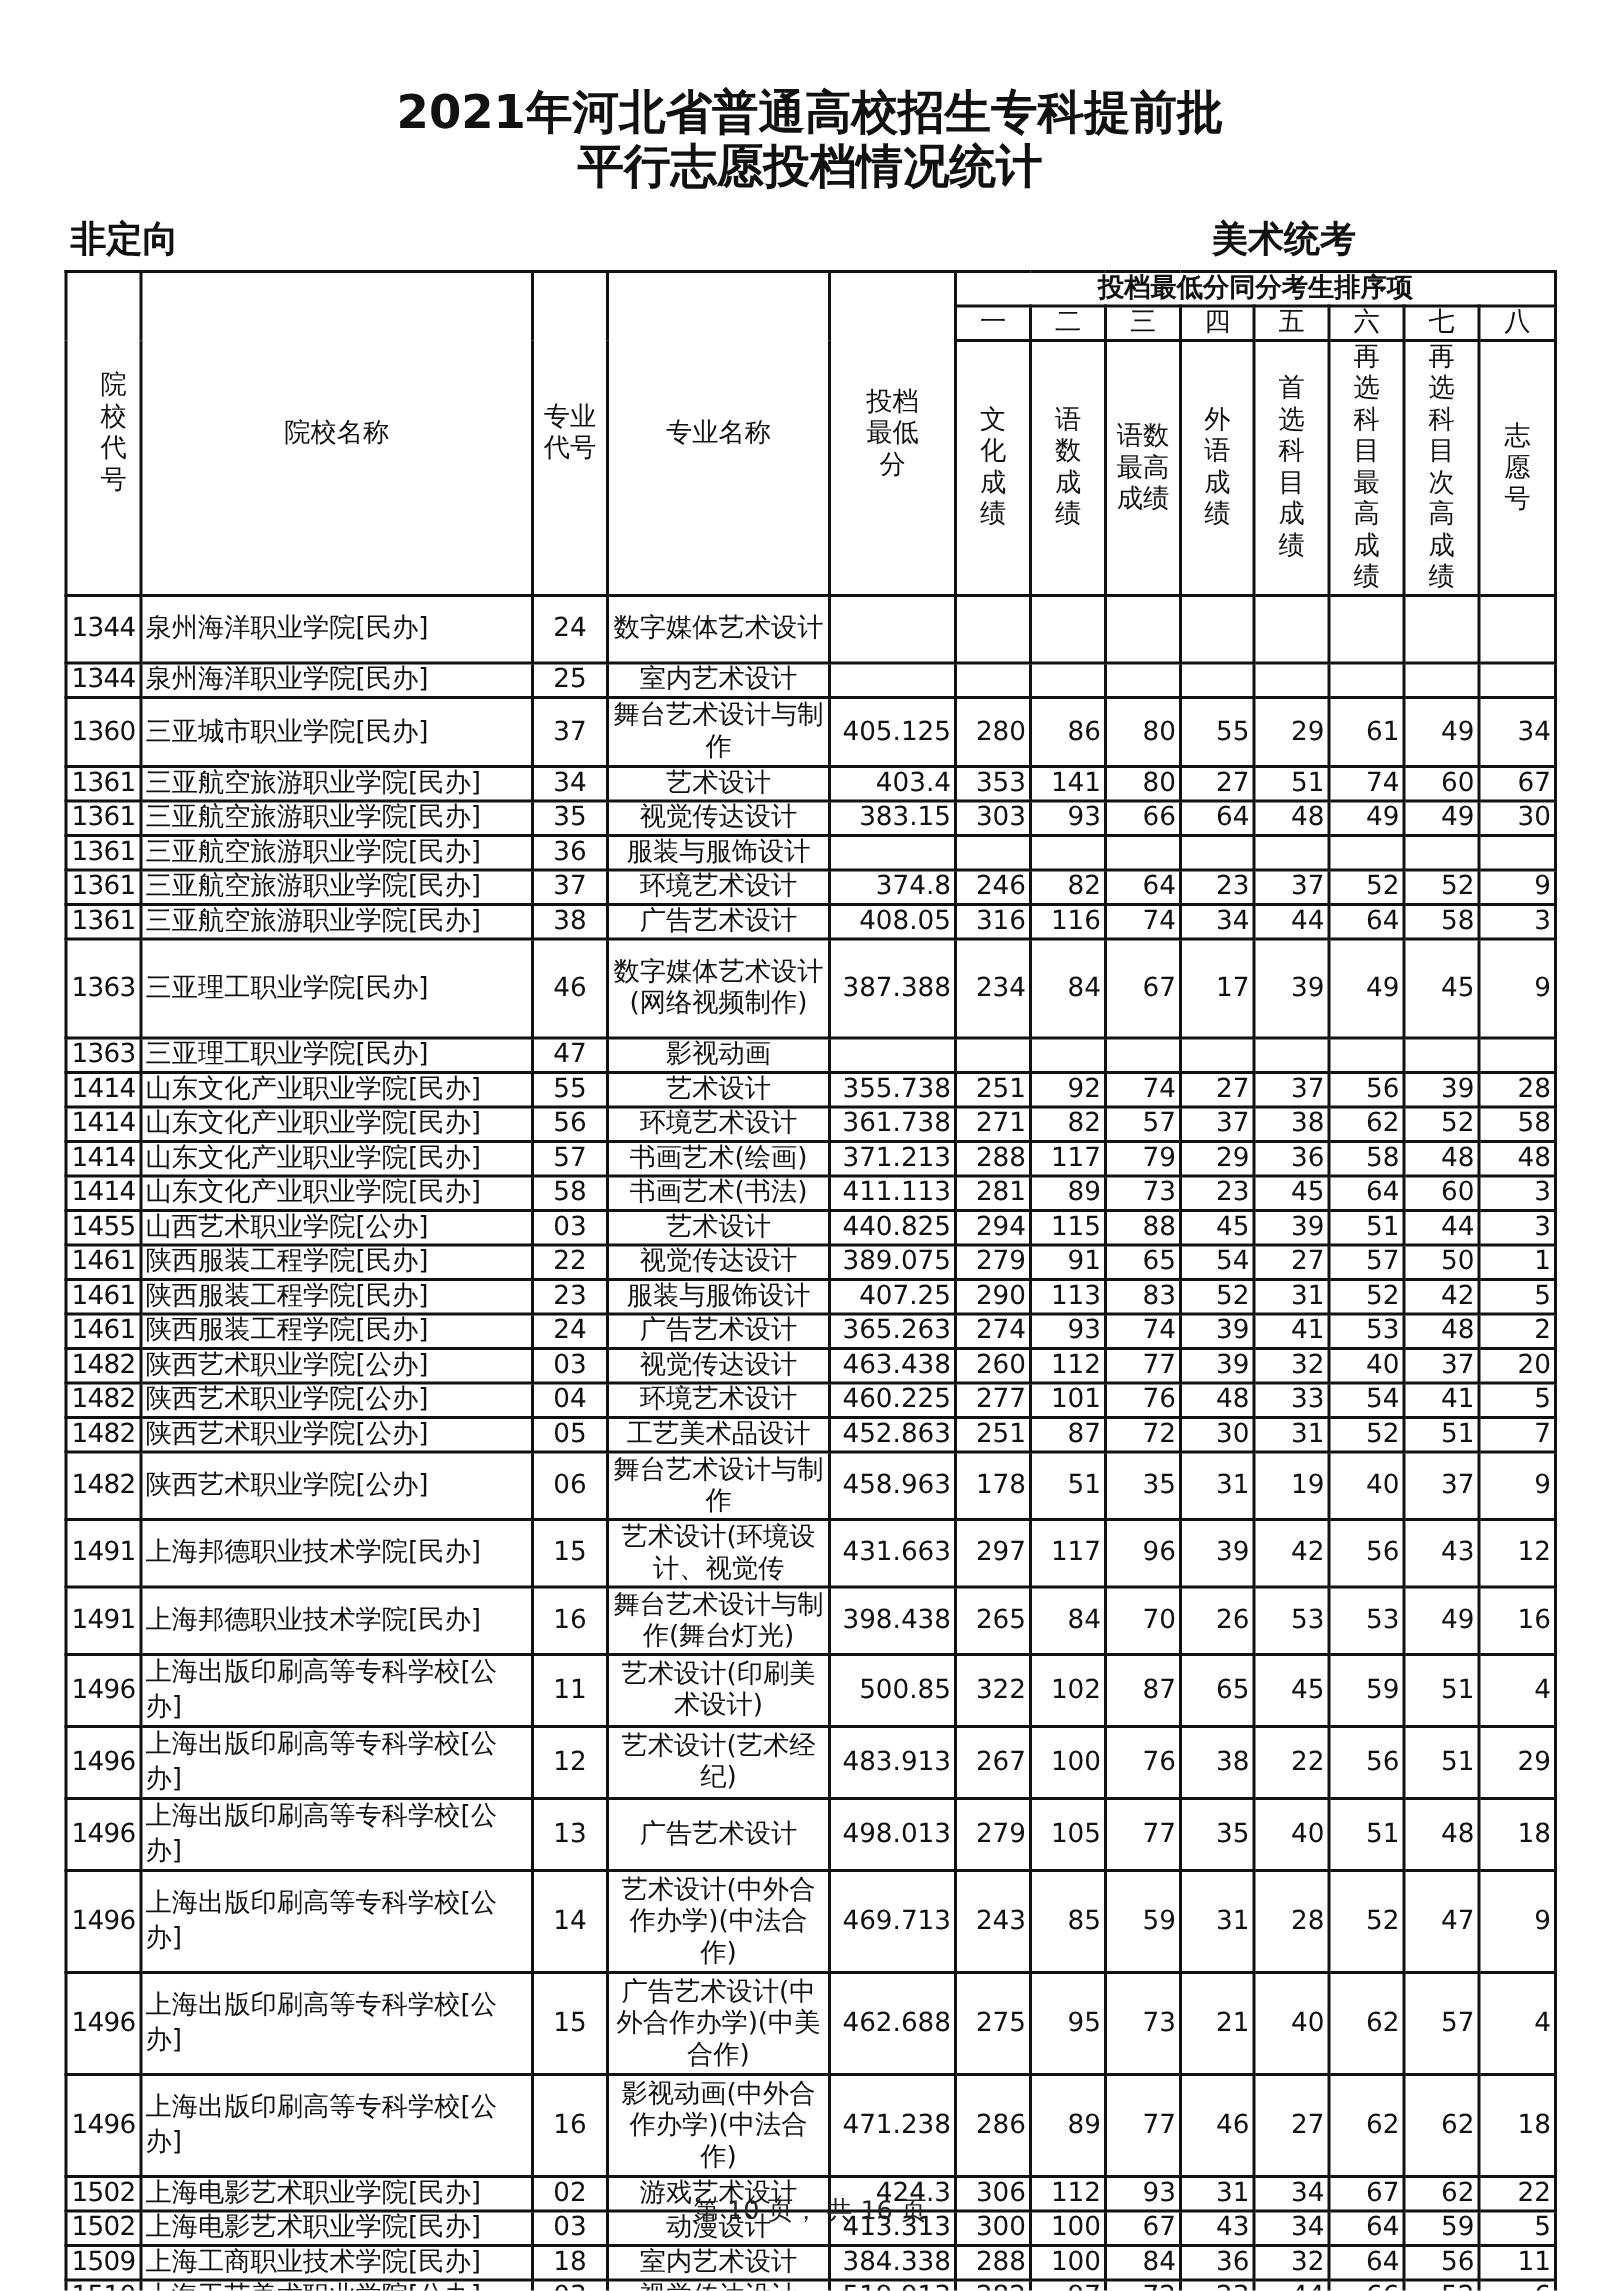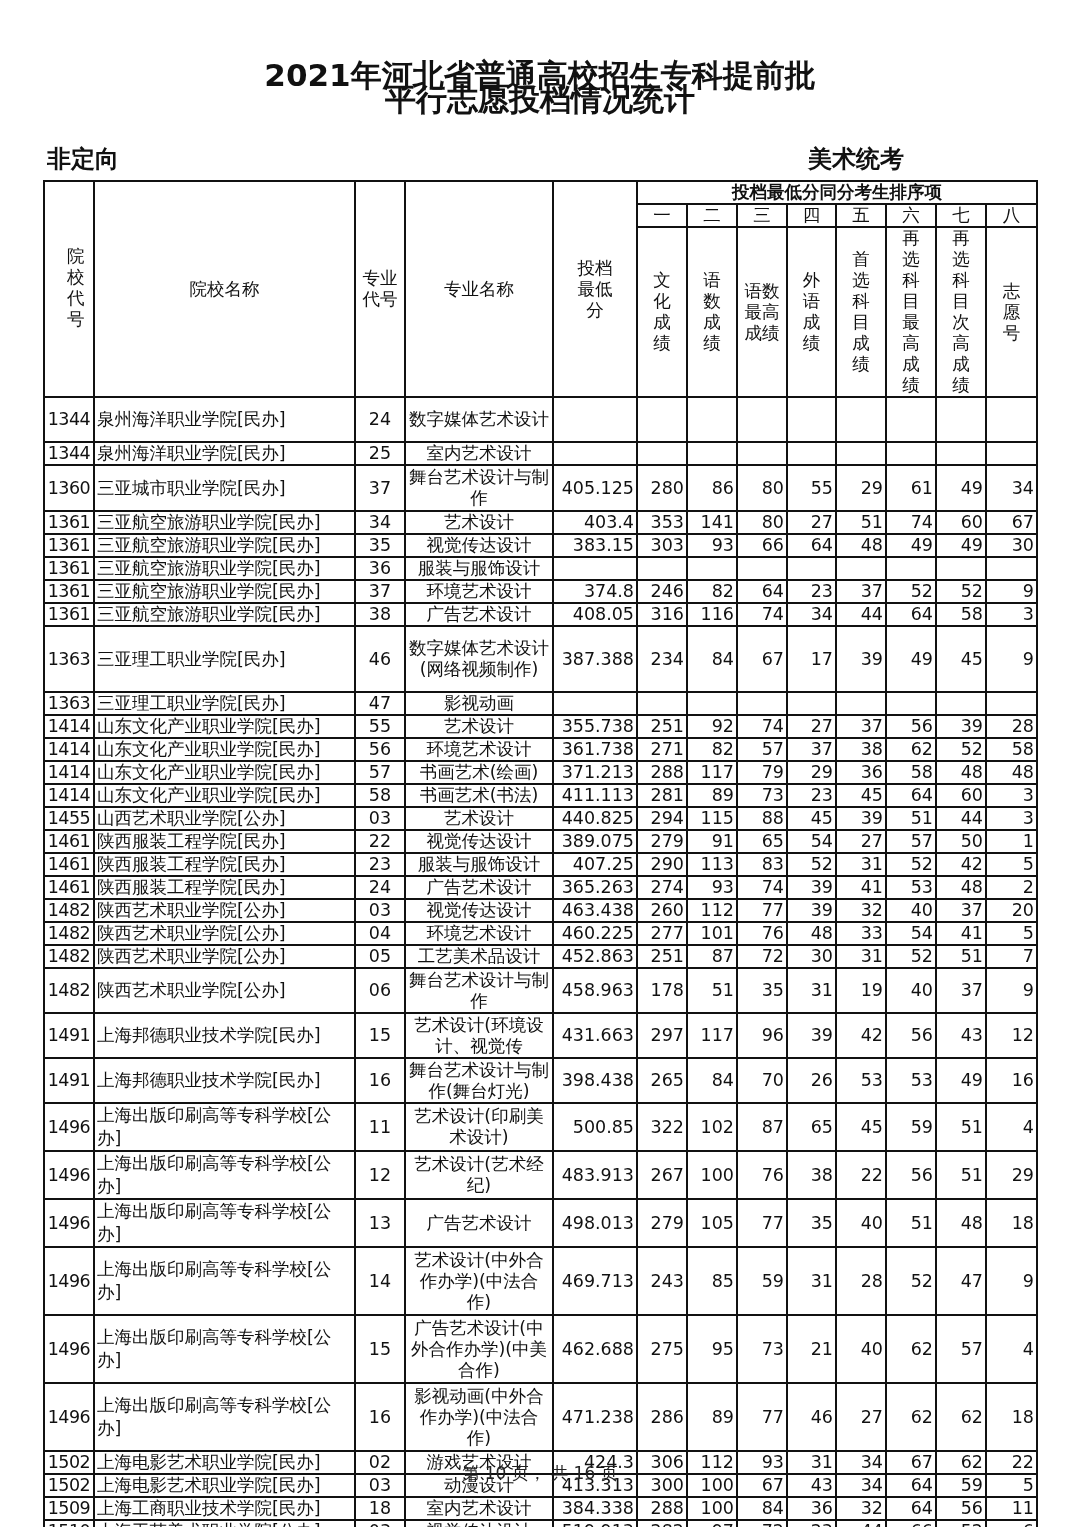--- a/index.html
+++ b/index.html
@@ -1,21 +1,21 @@
 <!DOCTYPE html>
 <html><head>
 <meta charset="utf-8">
 <style>
   html, body { margin:0; padding:0; background:#ffffff; }
   body { width:1080px; height:1527px; position:relative; overflow:hidden;
          font-family:"DejaVu Sans", "Liberation Sans", sans-serif; color:#111; }
   .title { position:absolute; left:0; width:1080px; text-align:center;
            font-size:31px; font-weight:bold; line-height:38px; letter-spacing:0px; }
   #t1 { top:56px; }
-  #t2 { top:80px; }
+  #t2 { top:92px; }
   .sub { position:absolute; top:143px; font-size:24px; font-weight:bold; line-height:32px; }
   #sub-left { left:47px; }
   #sub-right { left:808px; }
   table.grid { position:absolute; left:43px; top:180px; border-collapse:collapse;
                table-layout:fixed; width:993px; }
   table.grid td, table.grid th { border:2px solid #111; padding:0 2px; overflow:hidden;
                font-size:17.5px; line-height:21px; font-weight:normal; color:#111; }
   th { text-align:center; vertical-align:middle; }
   th.h-main { font-size:16px; line-height:21px; }
   th.h-sort { font-size:15px; line-height:20px; height:19px; }
@@ -49,21 +49,21 @@
       <col style="width:50px">
       <col style="width:50px">
       <col style="width:49px">
       <col style="width:50px">
       <col style="width:50px">
       <col style="width:50px">
       <col style="width:51px">
   </colgroup>
   <thead>
     <tr>
-      <th class="h-main" rowspan="3" style="padding:0 22px;font-family:Liberation Mono, monospace;">院校代号</th>
+      <th class="h-main" rowspan="3" style="padding:0 22px;">院校代号</th>
       <th class="h-main" rowspan="3">院校名称</th>
       <th class="h-main" rowspan="3" style="padding:0 6px;">专业代号</th>
       <th class="h-main" rowspan="3">专业名称</th>
       <th class="h-main" rowspan="3" style="padding:0 22px;">投档最低分</th>
       <th class="h-sort" colspan="8" style="font-weight:bold;text-align:center;">投档最低分同分考生排序项</th>
     </tr>
     <tr>
       <th class="h-num">一</th>
       <th class="h-num">二</th>
       <th class="h-num">三</th>

